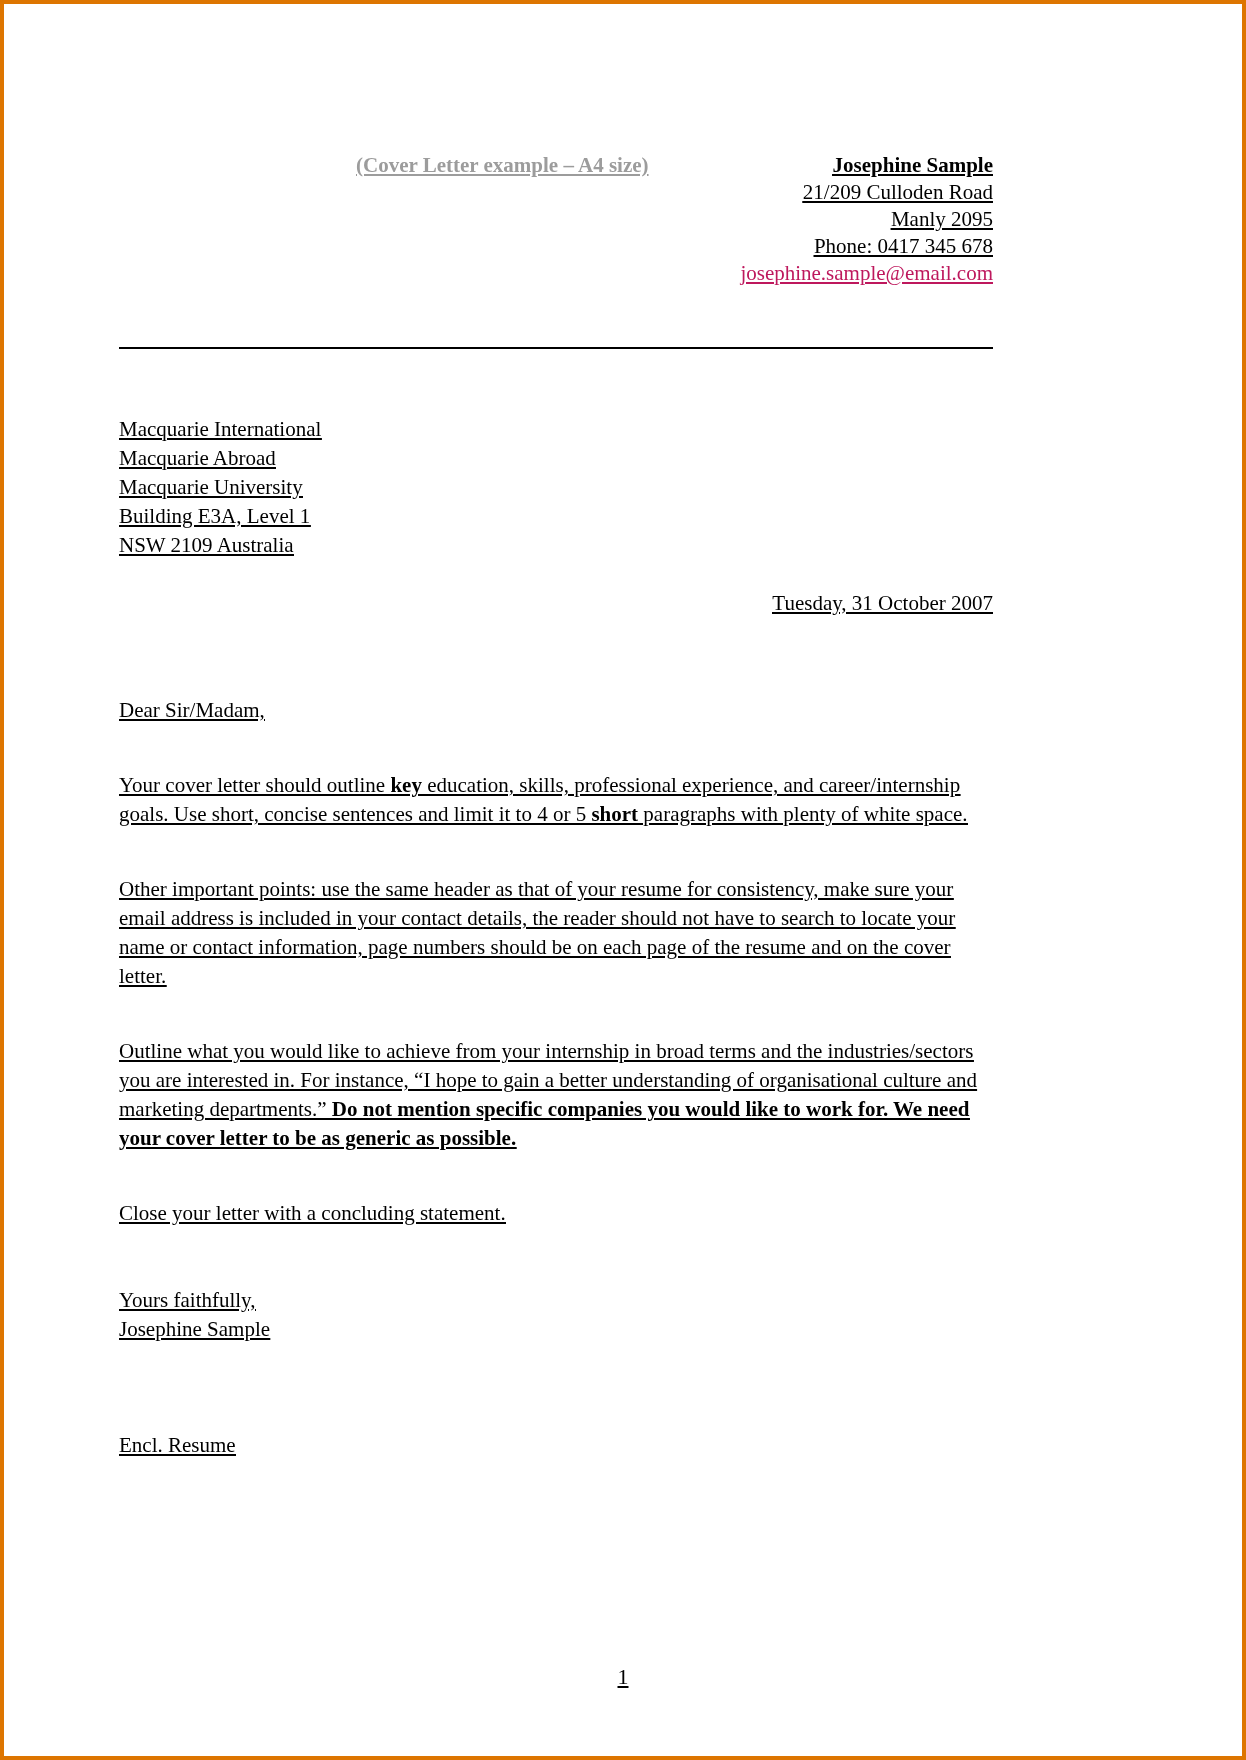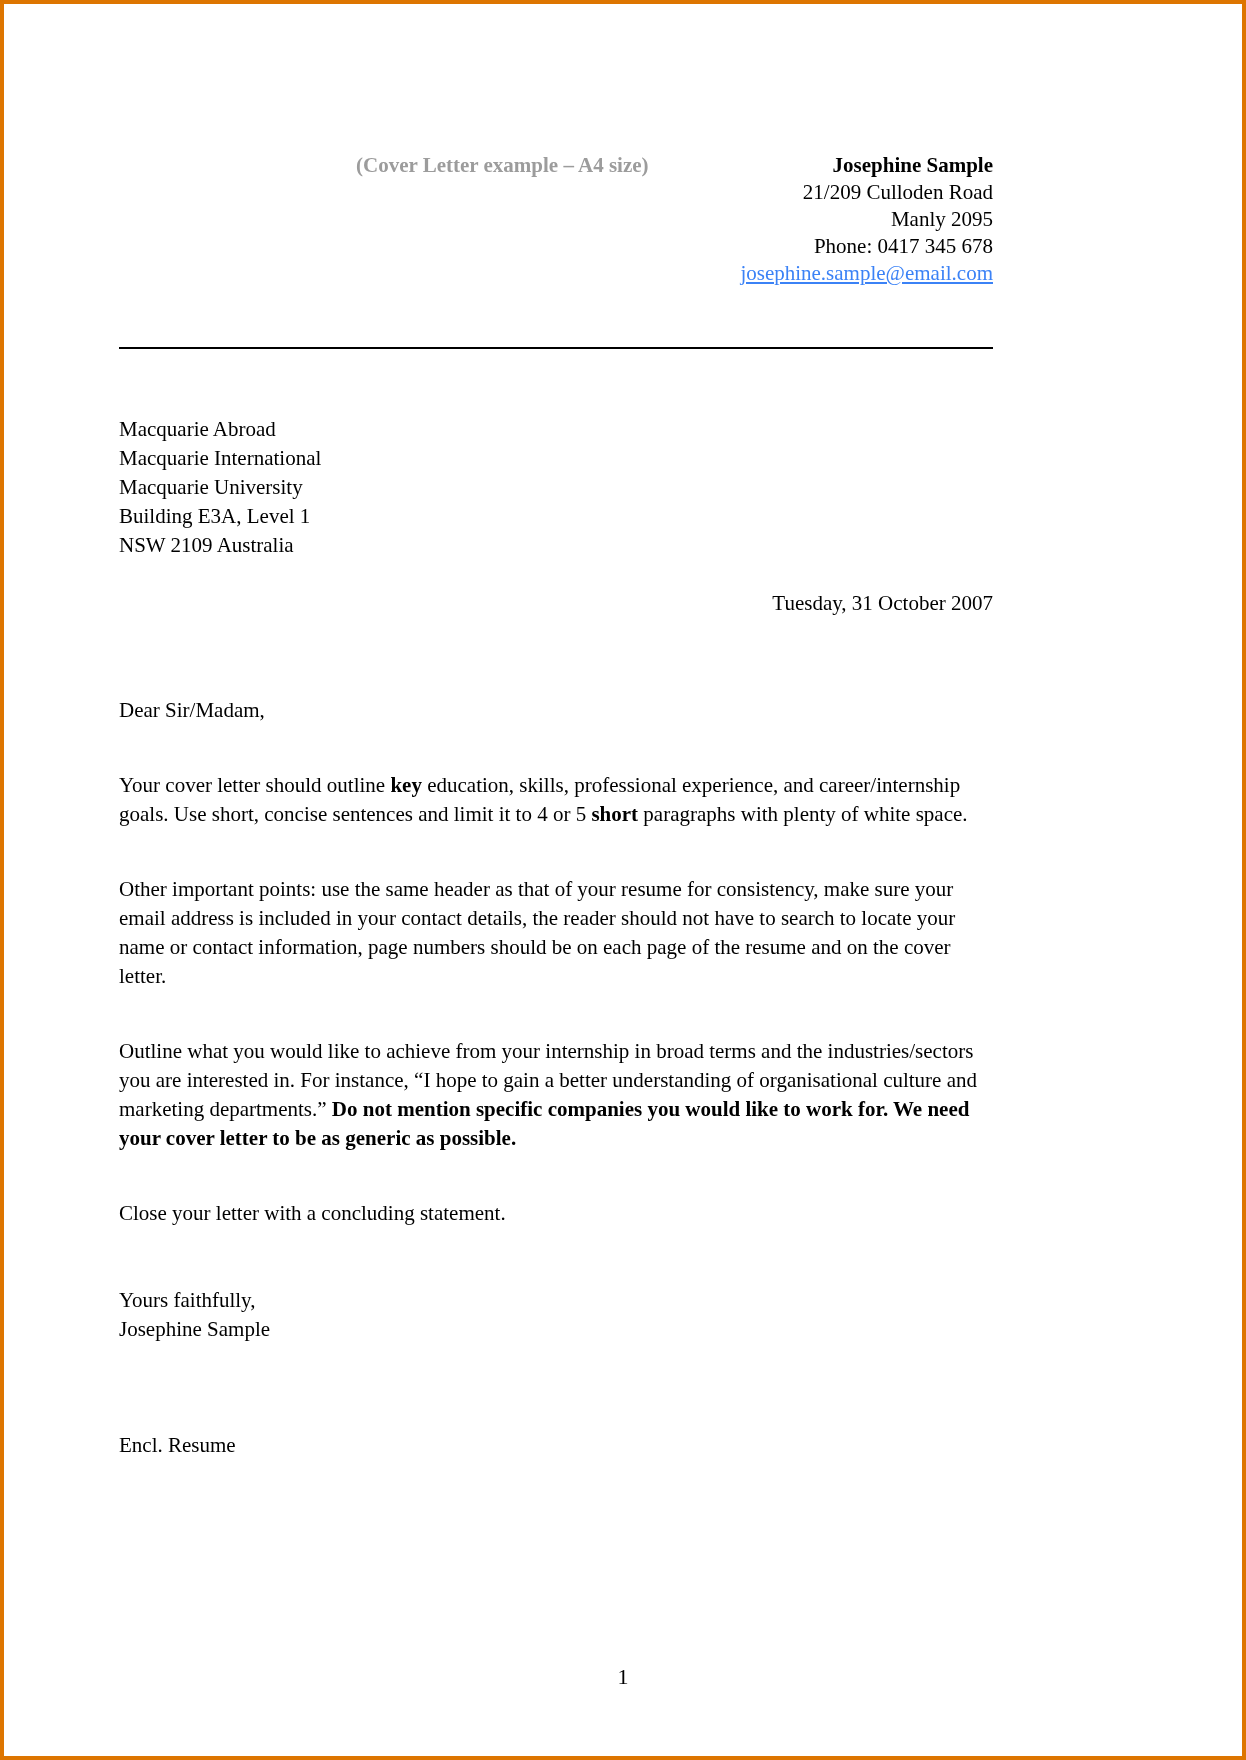--- a/index.html
+++ b/index.html
@@ -1,15 +1,15 @@
 <!DOCTYPE html>
 <html><head>
 <meta charset="utf-8">
 <style>
-  * { margin: 0; padding: 0; box-sizing: border-box; }
+  * { margin: 0; padding: 0; box-sizing: border-box; text-decoration: underline; }
   html, body { background: #ffffff; }
   body {
     font-family: "Liberation Serif", "DejaVu Serif", serif;
     color: #000000;
     width: 1246px;
   }
   .page {
     position: relative;
     width: 1246px;
     height: 1760px;
@@ -32,21 +32,21 @@
     top: 0;
     font-weight: bold;
     color: #9c9c9c;
     white-space: nowrap;
   }
   .sender {
     text-align: right;
   }
   .sender-name { font-weight: bold; }
   .email-link {
-    color: #3b82f6;
+    color: #be185d;
     text-decoration: underline;
     cursor: pointer;
     margin-left: 36px;
   }
   .divider {
     margin-top: 60px;
     border-bottom: 2px solid #000000;
     width: 100%;
   }
   .recipient { margin-top: 66px; }
@@ -79,22 +79,22 @@
         <div>21/209 Culloden Road</div>
         <div>Manly 2095</div>
         <div>Phone: 0417 345 678</div>
         <div><a class="email-link" href="#">josephine.sample@email.com</a></div>
       </div>
     </div>
 
     <div class="divider"></div>
 
     <div class="recipient">
+      <div>Macquarie International</div>
       <div>Macquarie Abroad</div>
-      <div>Macquarie International</div>
       <div>Macquarie University</div>
       <div>Building E3A, Level 1</div>
       <div>NSW 2109 Australia</div>
     </div>
 
     <div class="date-line">Tuesday, 31 October 2007</div>
 
     <p class="salutation">Dear Sir/Madam,</p>
 
     <p class="para"><span>Your cover letter should outline </span><b>key</b><span> education, skills, professional experience, and career/internship goals. Use short, concise sentences and limit it to 4 or 5 </span><b>short</b><span> paragraphs with plenty of white space.</span></p>

